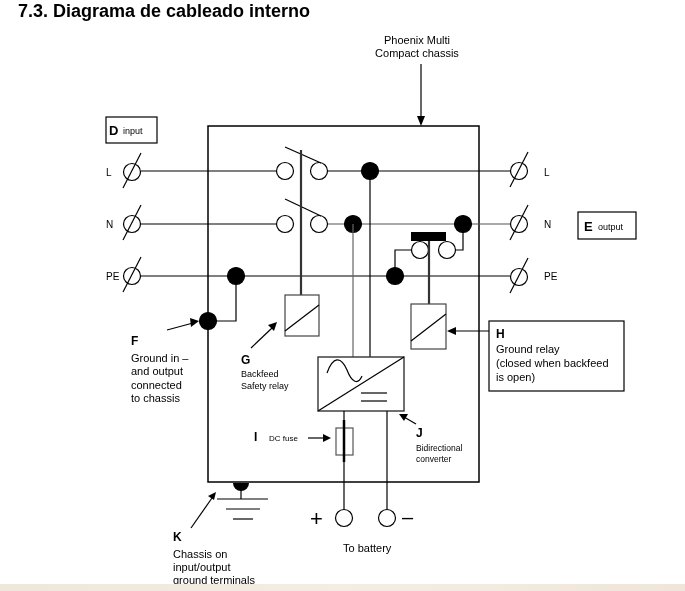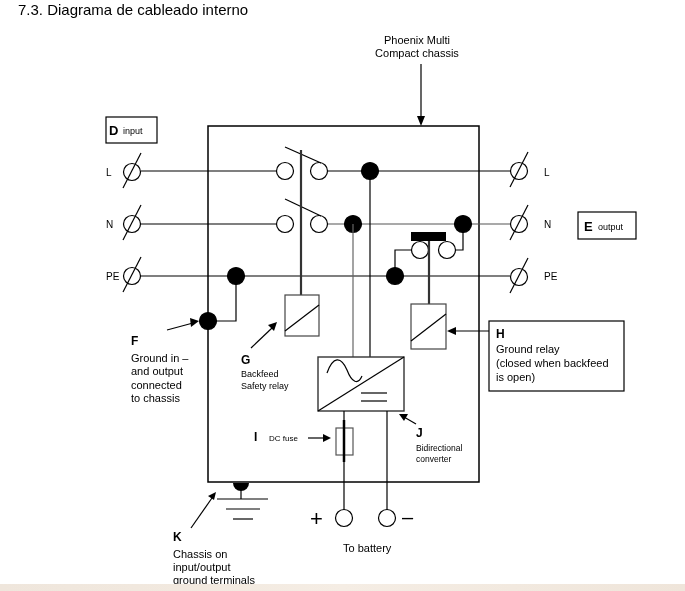--- a/index.html
+++ b/index.html
@@ -1,17 +1,17 @@
 <!DOCTYPE html>
 <html><head>
 <meta charset="utf-8">
 <style>
   html, body { margin: 0; padding: 0; background: #ffffff; }
   body { width: 685px; height: 591px; position: relative; overflow: hidden; font-family: "Liberation Sans", sans-serif; color: #000; }
-  .title { position: absolute; left: 18px; top: 1px; font-size: 15px; font-weight: normal; font-family: "Liberation Sans", sans-serif; letter-spacing: 0px; }
+  .title { position: absolute; left: 18px; top: 1px; font-size: 18px; font-weight: bold; font-family: "Liberation Sans", sans-serif; letter-spacing: 0px; }
   .bottom-strip { position: absolute; left: 0; top: 584px; width: 685px; height: 7px; background: linear-gradient(to right, #efe6dc, #f1e8de 20%, #f5ede4 50%, #efe5da); }
   svg { position: absolute; left: 0; top: 0; }
   svg text { font-family: "Liberation Sans", sans-serif; fill: #000; }
 </style>
 </head>
 <body>
 
 <div class="title">7.3. Diagrama de cableado interno</div>
 
 <svg width="685" height="591" viewBox="0 0 685 591" stroke="#000" fill="none" stroke-width="1.2">

